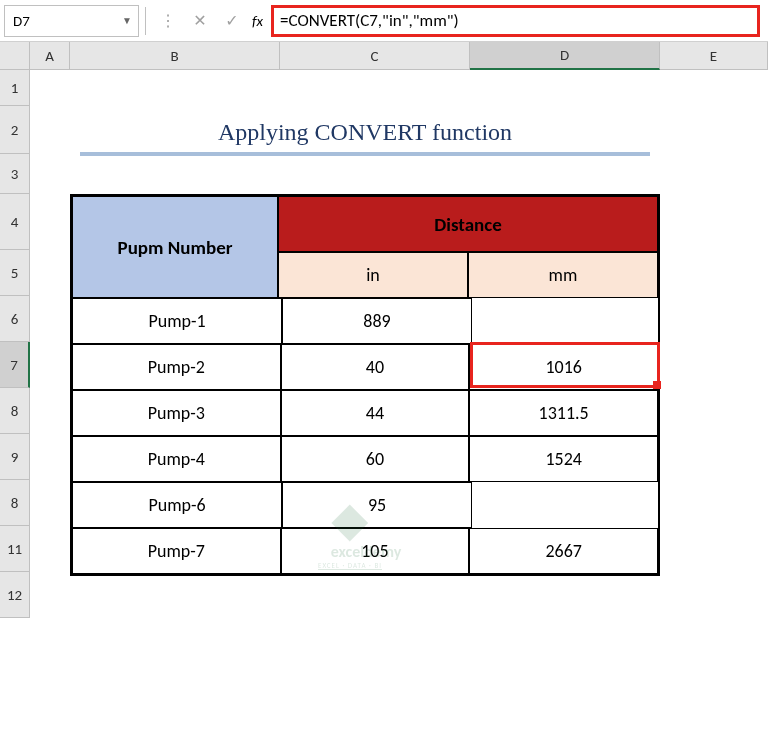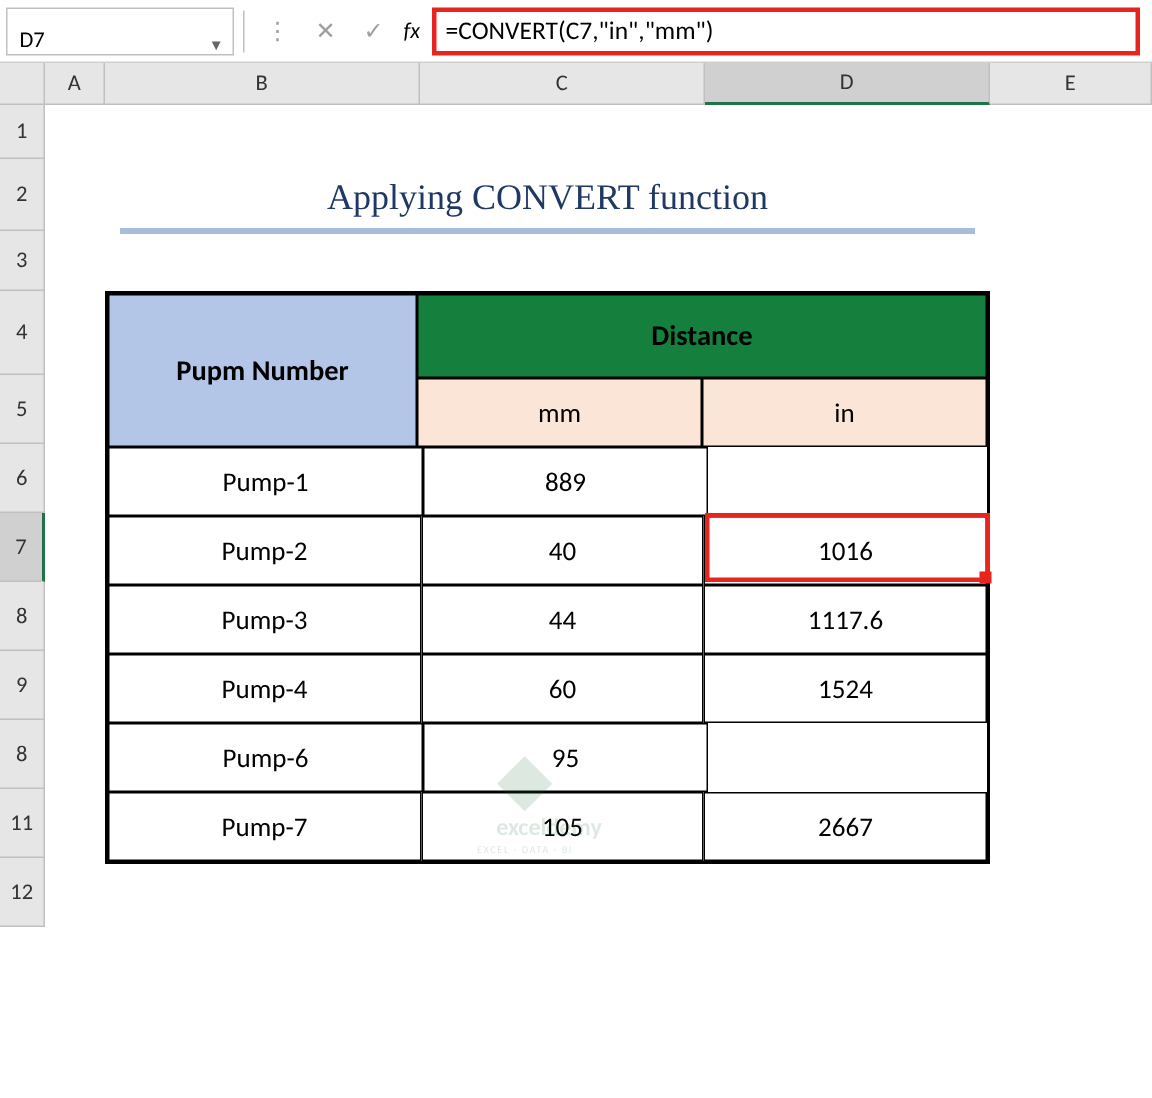--- a/index.html
+++ b/index.html
@@ -16,27 +16,27 @@
       position: relative;
     }
     .formula-bar {
       display: flex;
       align-items: center;
       height: 42px;
       border-bottom: 1px solid #d0d0d0;
       background: #fff;
     }
     .name-box {
-      width: 152px;
+      width: 135px;
       height: 32px;
       margin: 4px 0 4px 4px;
       border: 1px solid #c0c0c0;
       background: #fff;
       display: flex;
-      align-items: flex-end;
+      align-items: center;
       padding: 0 8px;
       font-size: 15px;
       position: relative;
     }
     .name-box .dropdown-arrow {
       position: absolute;
       right: 6px;
       font-size: 10px;
       color: #666;
     }
@@ -152,21 +152,21 @@
       justify-content: center;
       font-size: 18px;
       background: #fff;
     }
     .hdr-pump {
       background: #b4c6e7;
       font-weight: bold;
       font-size: 19px;
     }
     .hdr-distance {
-      background: #15803d;
+      background: #b91c1c;
       font-weight: bold;
       font-size: 19px;
     }
     .hdr-unit {
       background: #fbe5d6;
       font-size: 18px;
     }
     .highlight-cell {
       position: absolute;
       border: 3px solid #e8241e;
@@ -201,20 +201,21 @@
       margin-bottom: 2px;
     }
     .watermark .wm-text {
       font-size: 16px;
       font-weight: bold;
       margin-left: 32px;
     }
     .watermark .wm-sub {
       font-size: 7px;
       letter-spacing: 1px;
+      text-decoration: underline;
     }
     .left-col {
       display: flex;
       flex-direction: column;
     }
   </style>
 </head>
 <body>
 
 <div class="formula-bar">
@@ -262,38 +263,38 @@
 
       <div class="title-cell" style="left:40px;top:36px;width:590px;height:44px">Applying CONVERT function</div>
       <div class="title-underline" style="left:50px;top:82px;width:570px"></div>
 
       <div class="data-table" style="left:40px;top:124px;width:590px">
         <div class="tbl-row">
           <div class="tbl-cell hdr-pump" style="width:210px;height:102px">Pupm Number</div>
           <div style="display:flex;flex-direction:column">
             <div class="tbl-cell hdr-distance" style="width:380px;height:56px">Distance</div>
             <div style="display:flex">
+              <div class="tbl-cell hdr-unit" style="width:190px;height:46px">in</div>
               <div class="tbl-cell hdr-unit" style="width:190px;height:46px">mm</div>
-              <div class="tbl-cell hdr-unit" style="width:190px;height:46px">in</div>
             </div>
           </div>
         </div>
         <div class="tbl-row">
           <div class="tbl-cell" style="width:210px;height:46px">Pump-1</div>
           <div class="tbl-cell" style="width:190px;height:46px">889</div>
         </div>
         <div class="tbl-row">
           <div class="tbl-cell" style="width:210px;height:46px">Pump-2</div>
           <div class="tbl-cell" style="width:190px;height:46px">40</div>
           <div class="tbl-cell" style="width:190px;height:46px">1016</div>
         </div>
         <div class="tbl-row">
           <div class="tbl-cell" style="width:210px;height:46px">Pump-3</div>
           <div class="tbl-cell" style="width:190px;height:46px">44</div>
-          <div class="tbl-cell" style="width:190px;height:46px">1117.6</div>
+          <div class="tbl-cell" style="width:190px;height:46px">1311.5</div>
         </div>
         <div class="tbl-row">
           <div class="tbl-cell" style="width:210px;height:46px">Pump-4</div>
           <div class="tbl-cell" style="width:190px;height:46px">60</div>
           <div class="tbl-cell" style="width:190px;height:46px">1524</div>
         </div>
         <div class="tbl-row">
           <div class="tbl-cell" style="width:210px;height:46px">Pump-6</div>
           <div class="tbl-cell" style="width:190px;height:46px">95</div>
         </div>

